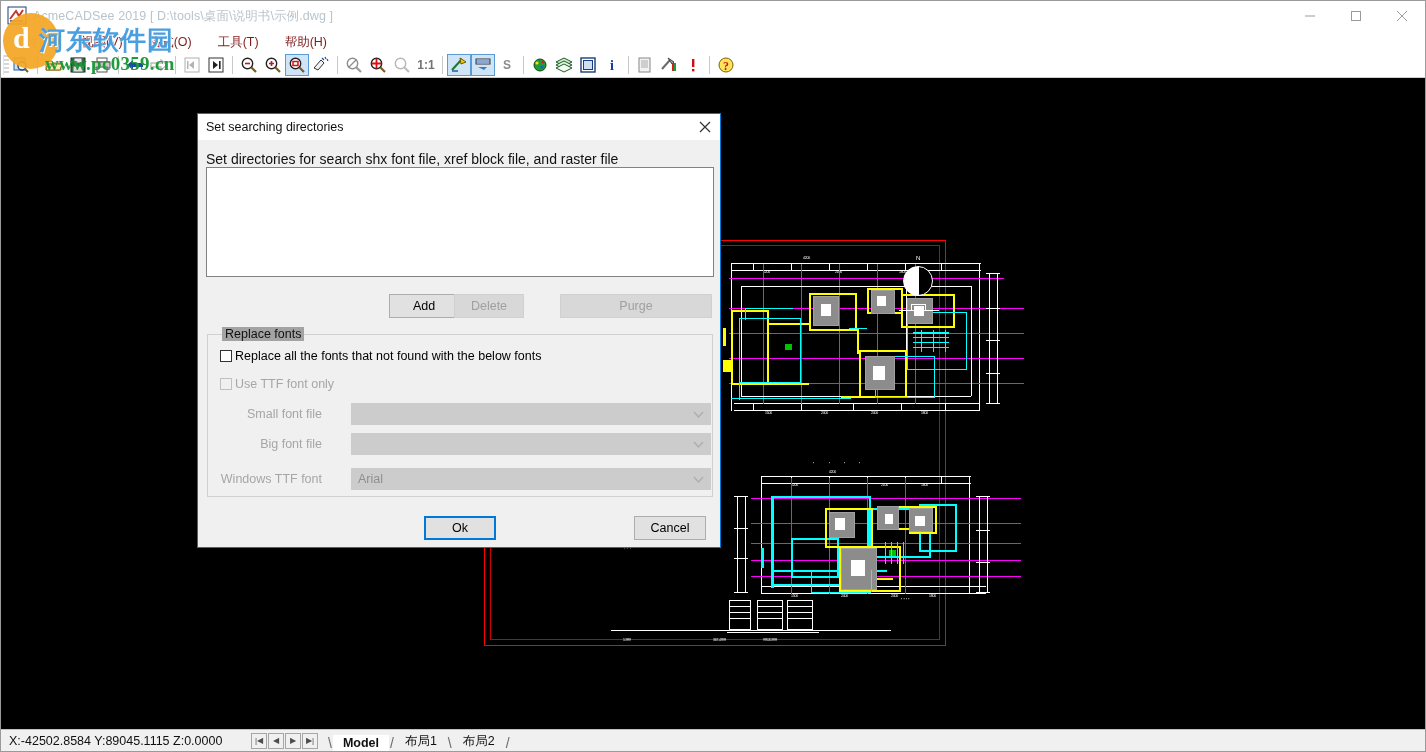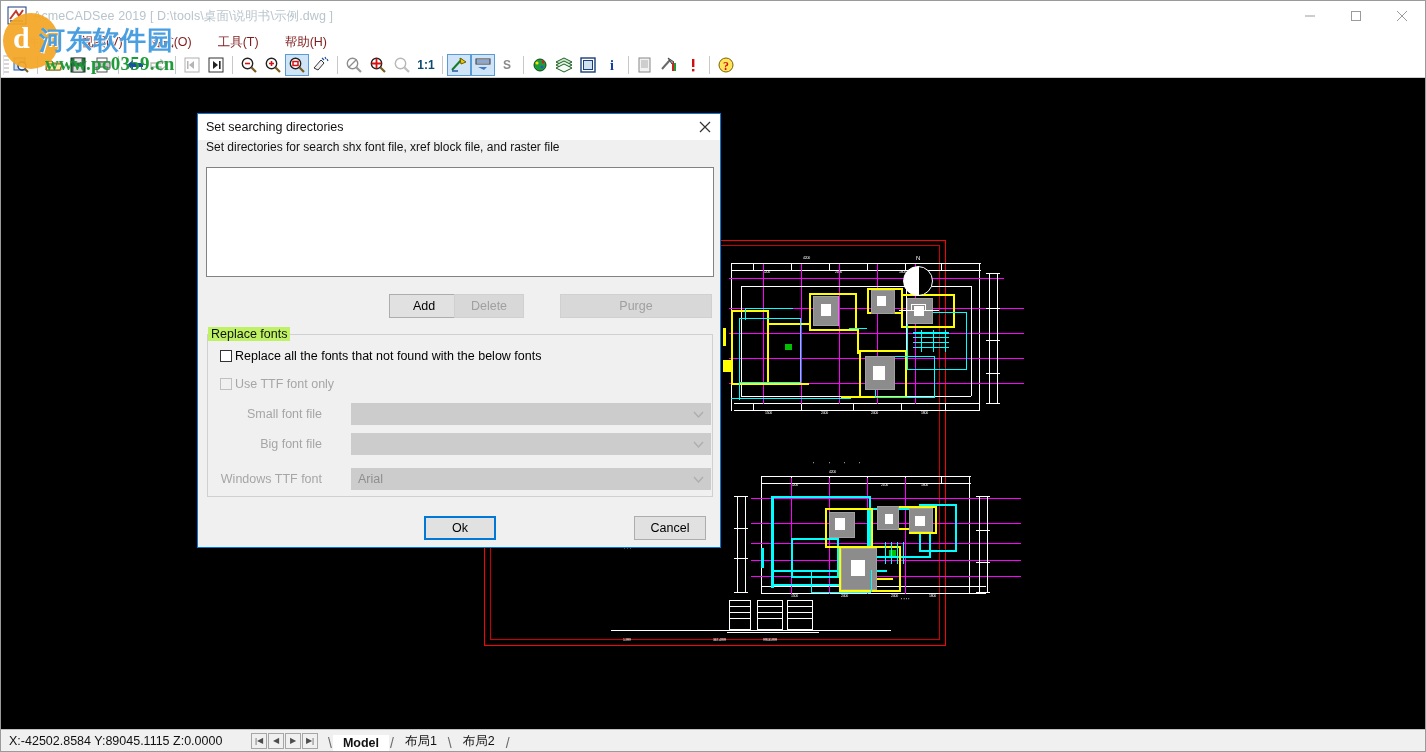--- a/index.html
+++ b/index.html
@@ -114,21 +114,21 @@
   .dlg-title {
     height: 26px; display:flex; align-items:center; justify-content:space-between;
     padding: 0 0 0 8px; background:#ffffff;
   }
   .dlg-title span.t { font-size: 12.5px; color:#111; }
   .dlg-close {
     width:30px; height:26px; display:flex; align-items:center; justify-content:center;
     color:#333;
   }
   .dlg-sub {
-    padding: 0 8px 3px 8px; font-size:12px; color:#111; background:#f0f0f0;
+    padding: 11px 8px 3px 8px; font-size:14px; color:#111; background:#f0f0f0;
   }
   .dlg-list {
     position:absolute; left:8px; top:53px; width:508px; height:110px;
     background:#ffffff; border:1px solid #828282;
   }
   .dlg-btnrow {
     position:absolute; left:0; top:180px; width:524px; height:26px;
   }
   .btn {
     position:absolute; height:24px;
@@ -137,21 +137,21 @@
     font-family:"Liberation Sans", sans-serif;
   }
   .btn.disabled { color:#a0a0a0; background:#d8d8d8; border-color:#d0d0d0; }
   .btn.default { border:2px solid #0078d7; background:#e1e1e1; }
 
   .group {
     position:absolute; left:9px; top:220px; width:506px; height:163px;
     border:1px solid #d0d0d0;
   }
   .group-label {
-    position:absolute; left:0; top:-8px; background:#bef264; padding:0 3px;
+    position:absolute; left:14px; top:-8px; background:#a3a3a3; padding:0 3px;
     font-size:12.5px; color:#111;
   }
   .cbrow { position:absolute; display:flex; align-items:center; }
   .cbox { width:12px; height:12px; border:1px solid #333; background:#fff; flex:0 0 auto; }
   .cbox.dis { border-color:#c0c0c0; background:#f0f0f0; }
   .cblabel { font-size:12.5px; margin-left:3px; }
   .cblabel.dis { color:#a6a6a6; }
 
   .fldrow { position:absolute; display:flex; align-items:center;gap:21px; }
   .fldlabel { width:122px; text-align:right; font-size:12.5px; color:#a6a6a6; padding-right:8px; }
@@ -350,21 +350,21 @@
         <path d="M11.5 11.5 L16 16" stroke="#7a5c1e" stroke-width="2.2"></path>
       </svg>
     </div>
     <div class="tb-btn">
       <svg width="18" height="18" viewBox="0 0 18 18">
         <circle cx="7.5" cy="7.5" r="5.2" fill="none" stroke="#b7b7b7" stroke-width="1.4"></circle>
         <path d="M11.5 11.5 L16 16" stroke="#bdbdbd" stroke-width="2.2"></path>
       </svg>
     </div>
     <div class="tb-btn">
-      <span class="tb-txt" style="color:#0c4a6e">1:1</span>
+      <span class="tb-txt" style="color:#737373">1:1</span>
     </div>
     <div class="tb-sep"></div>
 
     <div class="tb-btn active">
       <svg width="18" height="18" viewBox="0 0 18 18">
         <path d="M2 14 L12 3" stroke="#1a7a2a" stroke-width="2"></path>
         <path d="M10 2 L16 6 L11 8 Z" fill="#f0d000" stroke="#6a5a00"></path>
         <path d="M2 15 H8" stroke="#1b4fa0" stroke-width="1.4"></path>
       </svg>
     </div>

